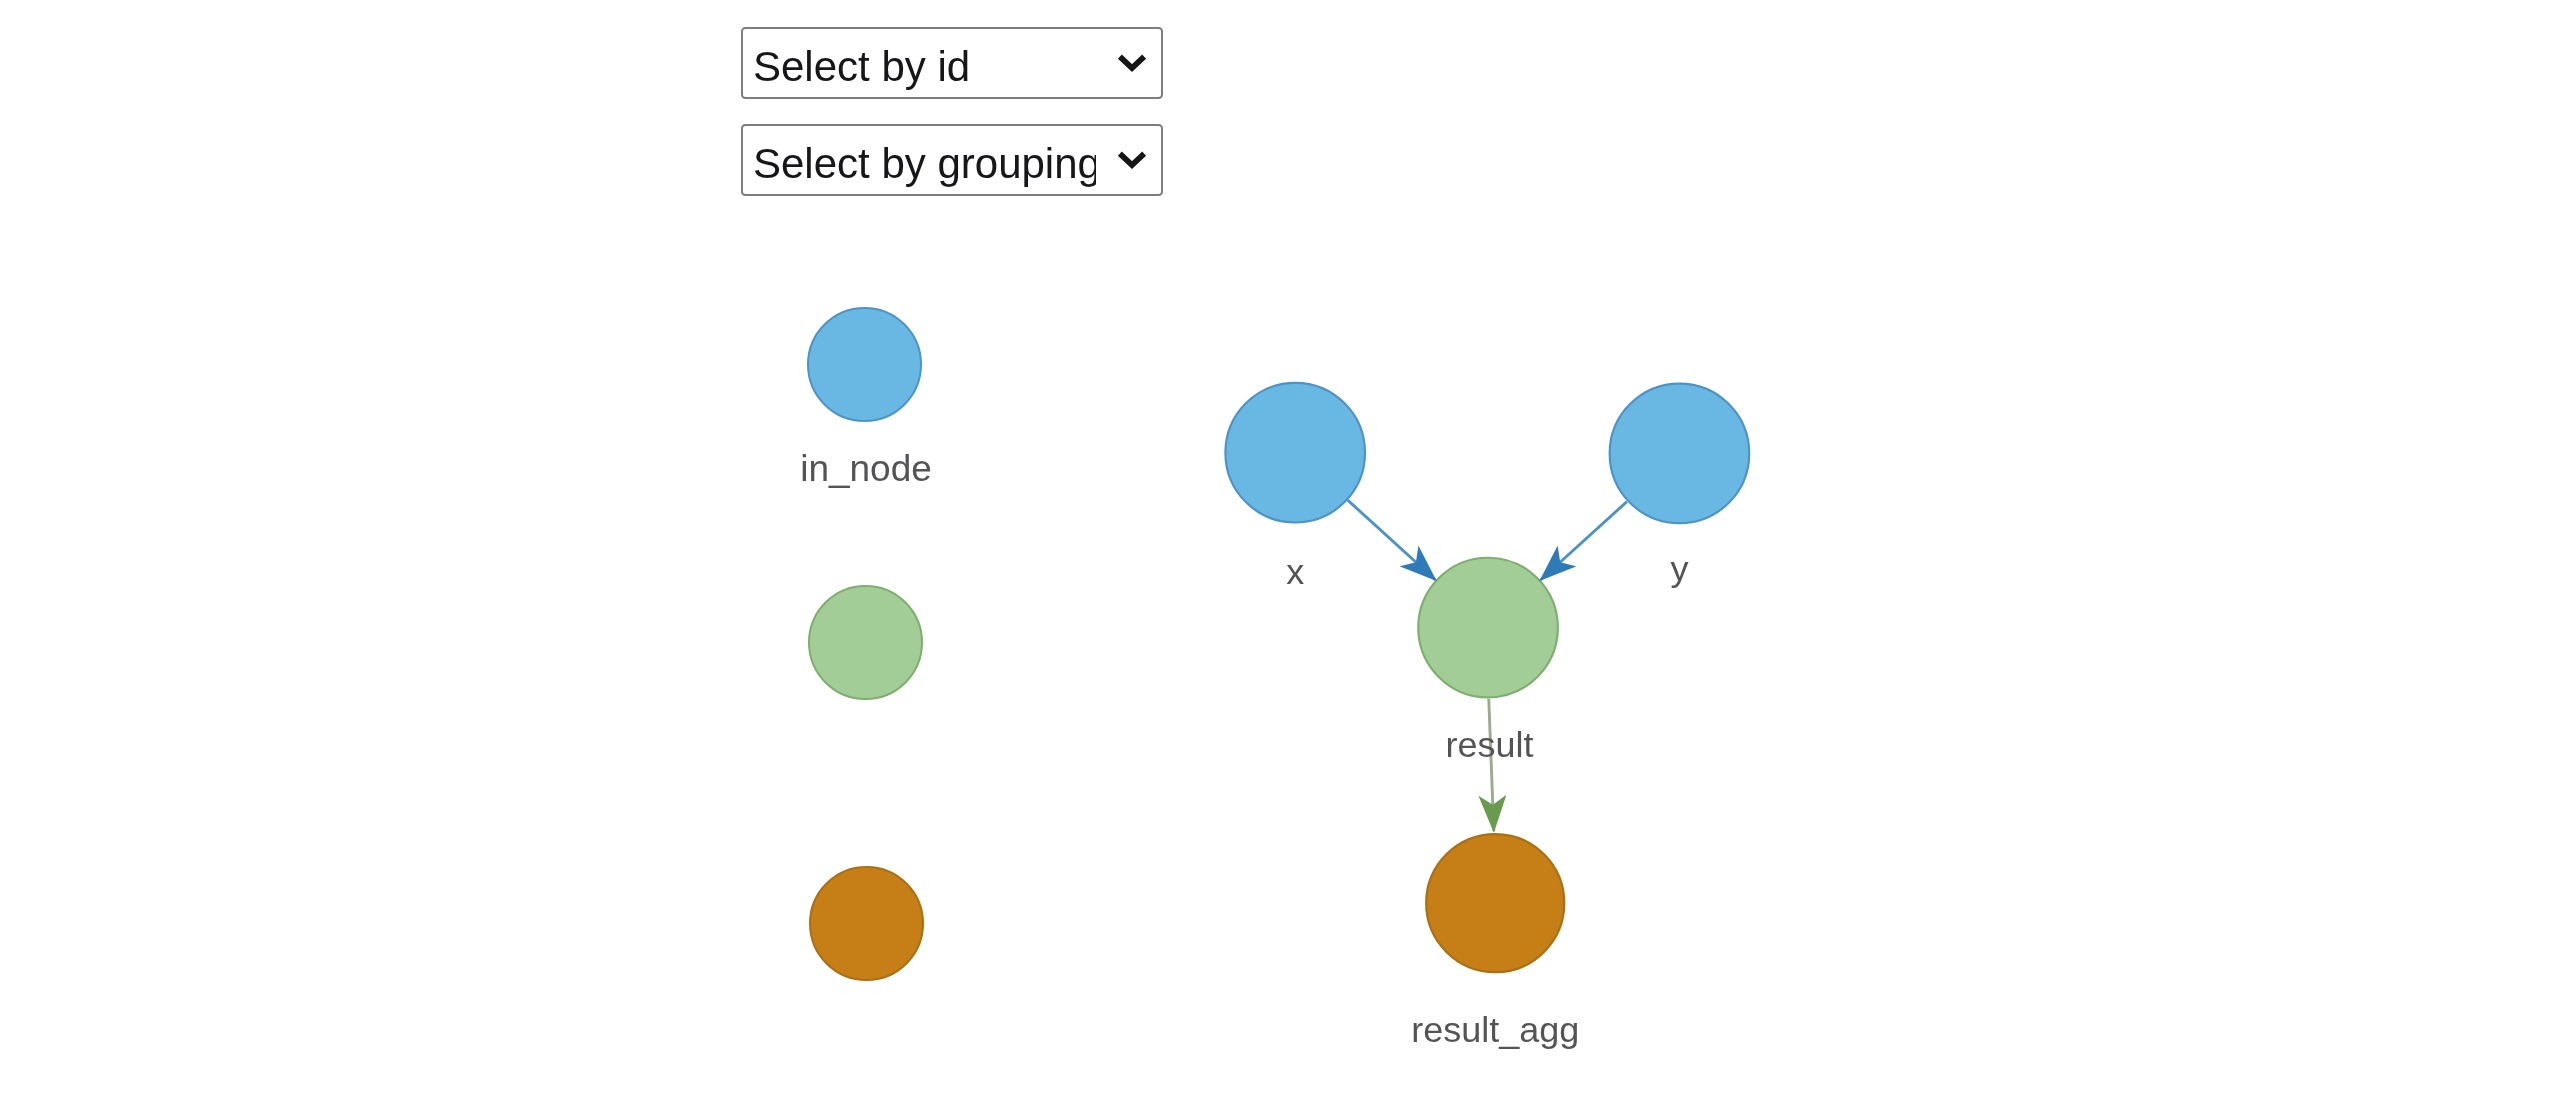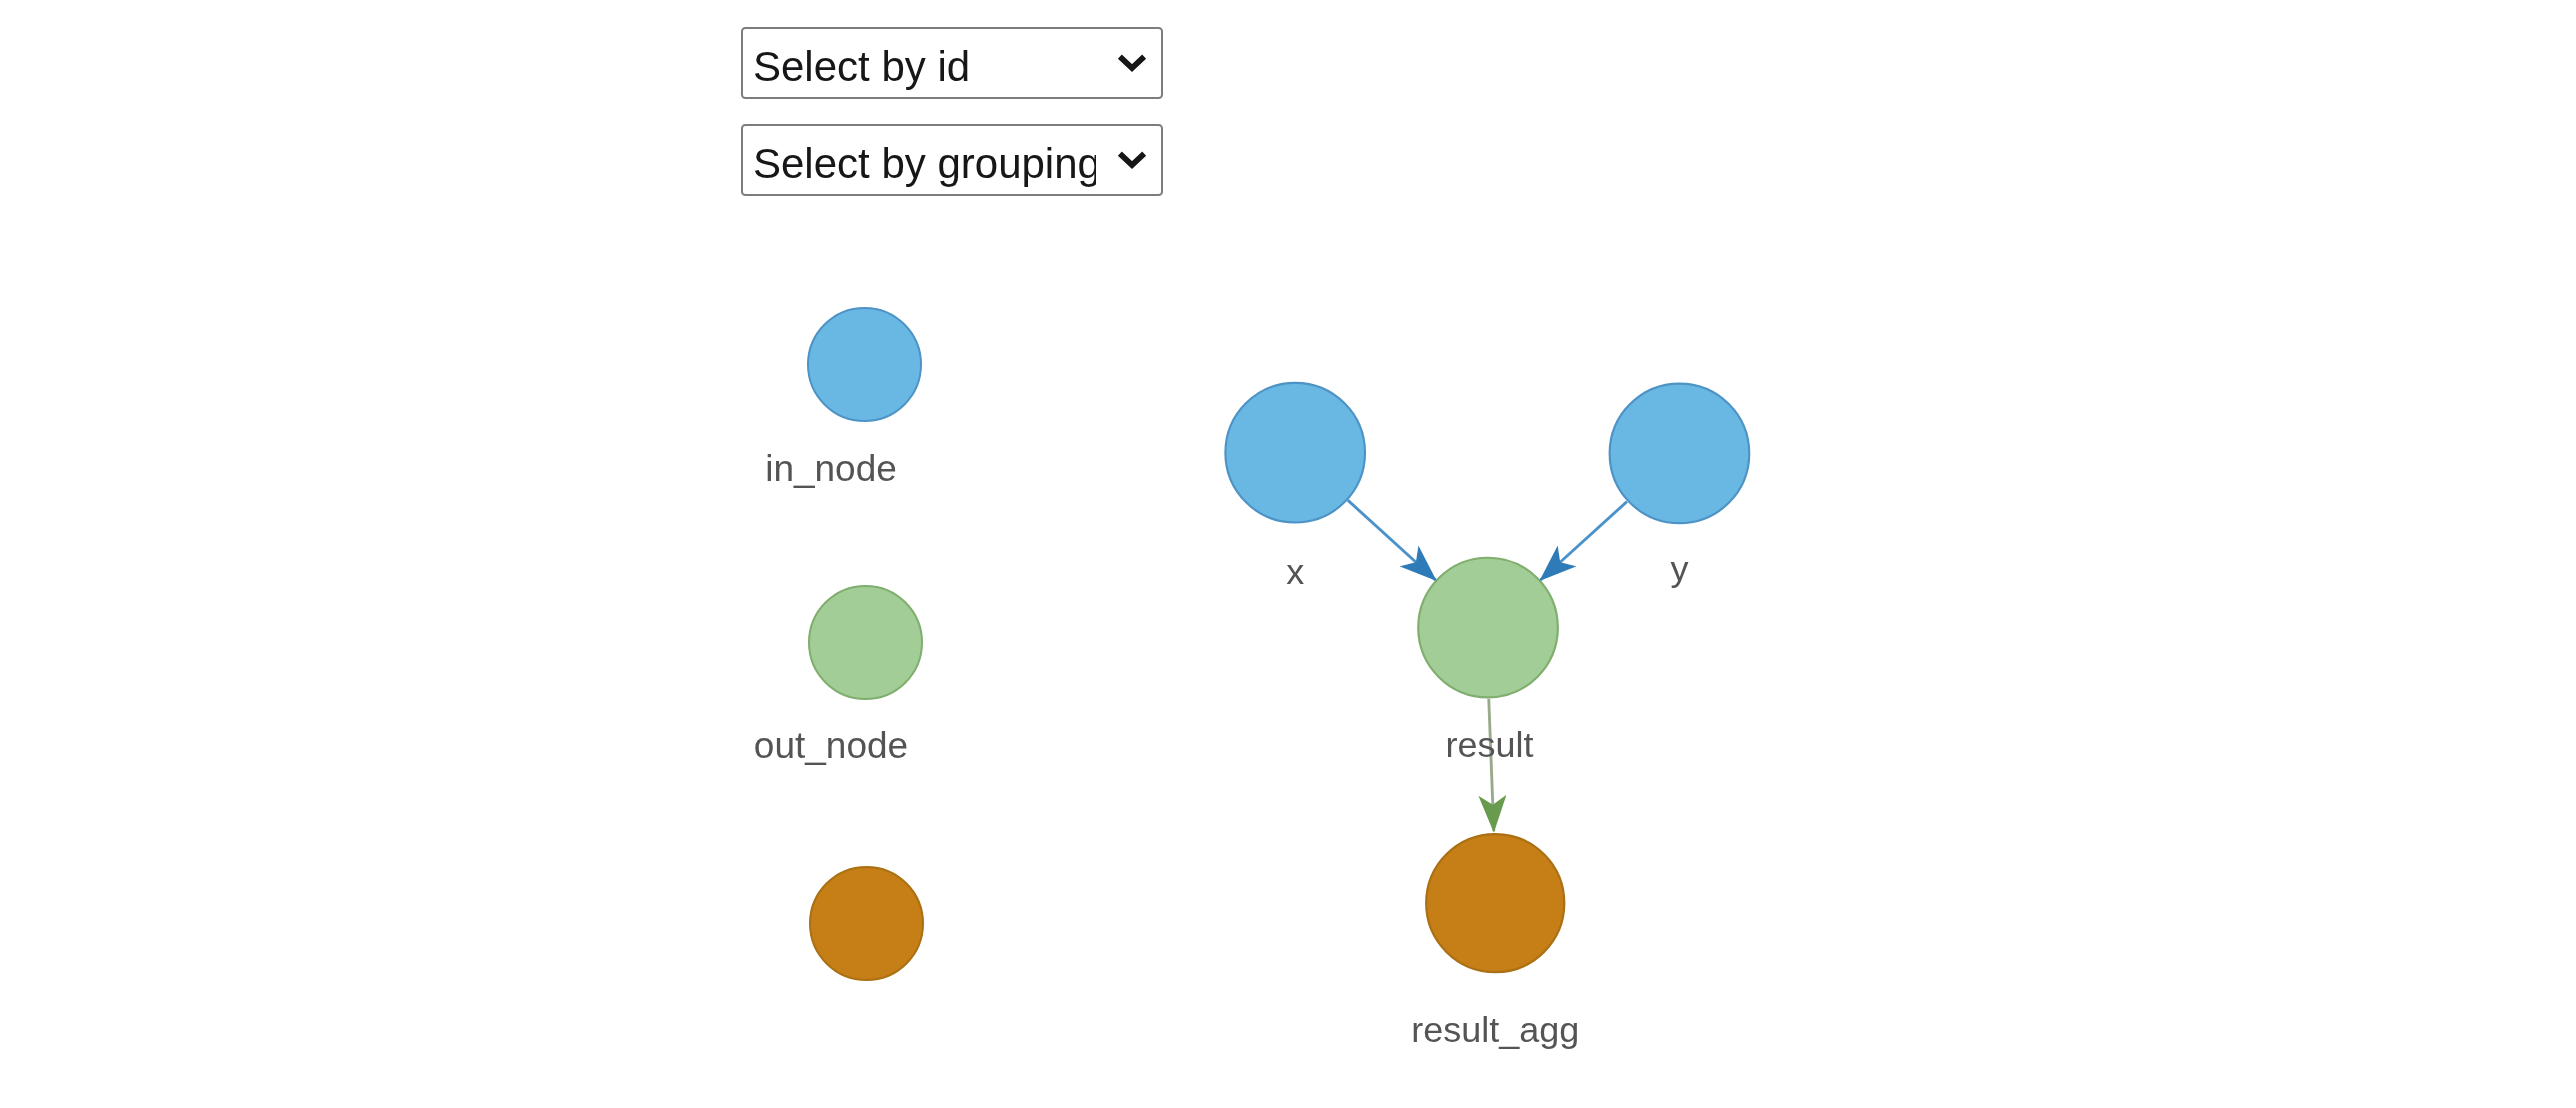--- a/index.html
+++ b/index.html
@@ -60,21 +60,21 @@
     border-radius: 50%;
     box-sizing: border-box;
     border: 2.2px solid transparent;
   }
   .legend-circle.in-node   { left: 807px; top: 307px;  background: #69b8e4; border-color: #4e93c5; }
   .legend-circle.out-node  { left: 808px; top: 585px;  background: #a3cd96; border-color: #7fae6e; }
   .legend-circle.agg-total { left: 809px; top: 866px; background: #c67e17; border-color: #aa7013; }
 
   .legend-label {
     position: absolute;
-    left: 687px;
+    left: 722px;
     width: 288px;
     text-align: center;
     font-size: 37px;
     line-height: 1.1;
     color: #545456;
     white-space: nowrap;
   }
   .legend-label.l1 { top: 449px; }
   .legend-label.l2 { top: 726px; }
   .legend-label.l3 { top: 1011px; }
@@ -111,21 +111,20 @@
     </select>
     <svg class="chevron" viewBox="0 0 42 26">
       <path d="M4,4 L21,20 L38,4" fill="none" stroke="#161616" stroke-width="8"></path>
     </svg>
   </div>
 
   <div class="legend-circle in-node"></div>
   <div class="legend-label l1">in_node</div>
 
   <div class="legend-circle out-node"></div>
-  <div class="legend-label l2">out_node</div>
 
   <div class="legend-circle agg-total"></div>
 
   <svg id="graph-svg" width="2576" height="1109" viewBox="0 0 3580 1541">
     <defs>
       <marker id="arrow-blue" viewBox="0 0 12 9" refX="11.5" refY="4.5" markerWidth="52" markerHeight="39" orient="auto" markerUnits="userSpaceOnUse">
         <path d="M12,4.5 L0,0 L3,4.5 L0,9 Z" fill="#2e7bb8"></path>
       </marker>
       <marker id="arrow-green" viewBox="0 0 12 9" refX="11.5" refY="4.5" markerWidth="52" markerHeight="39" orient="auto" markerUnits="userSpaceOnUse">
         <path d="M12,4.5 L0,0 L3,4.5 L0,9 Z" fill="#699b4e"></path>

